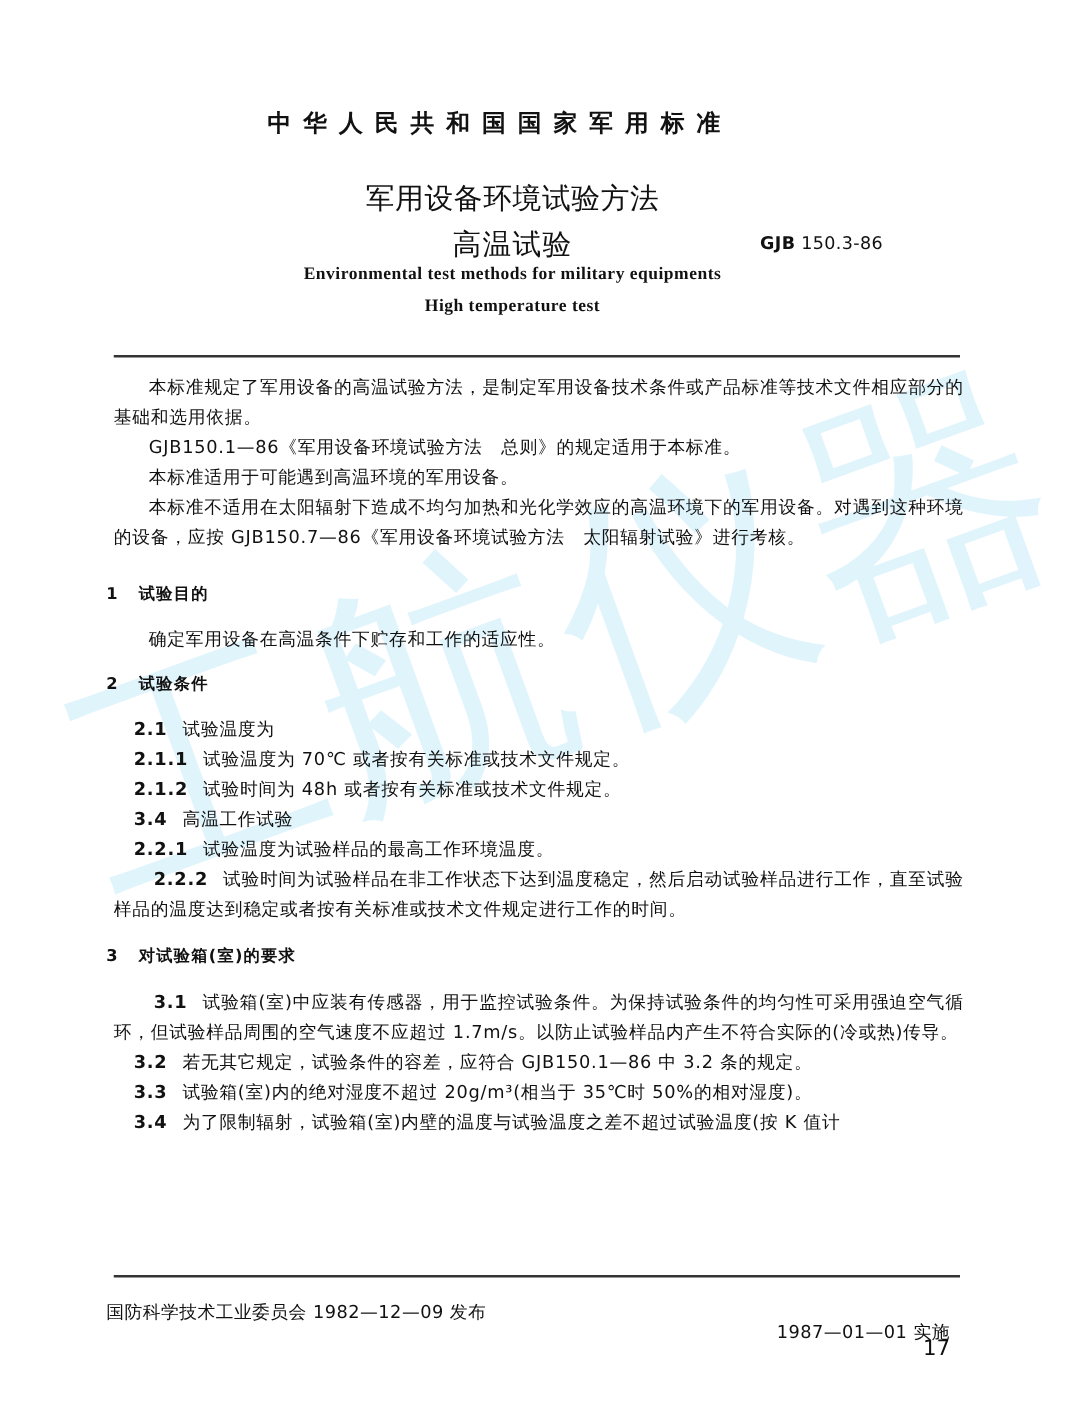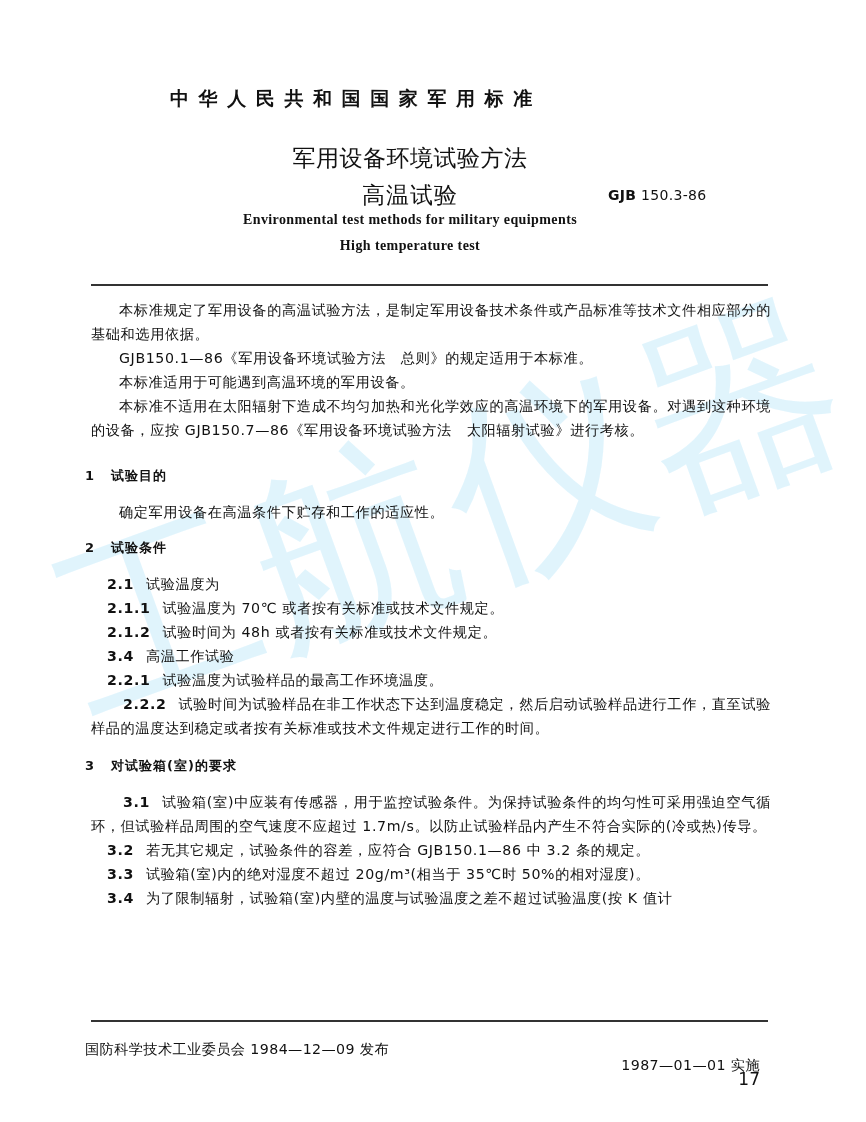--- a/index.html
+++ b/index.html
@@ -39,21 +39,21 @@
       top: 0;
       width: 866px;
       height: 1122px;
       z-index: 1;
     }
     .std-national {
       position: absolute;
       top: 86px;
       left: 170px;
       width: 460px;
-      text-align: left;
+      text-align: center;
       font-size: 19px;
       letter-spacing: 9.6px;
       font-weight: bold;
     }
     .title-main {
       position: absolute;
       top: 143px;
       left: 200px;
       width: 420px;
       text-align: center;
@@ -243,17 +243,17 @@
     <p class="clause">
       <span class="num">3.3</span><span>试验箱(室)内的绝对湿度不超过 20g/m³(相当于 35℃时 50%的相对湿度)。</span>
     </p>
     <p class="clause">
       <span class="num">3.4</span><span>为了限制辐射，试验箱(室)内壁的温度与试验温度之差不超过试验温度(按 K 值计</span>
     </p>
   </div>
 
   <div class="rule bottom"></div>
 
-  <div class="footer-left">国防科学技术工业委员会 1984—12—09 发布</div>
+  <div class="footer-left">国防科学技术工业委员会 1982—12—09 发布</div>
   <div class="footer-right">1987—01—01 实施</div>
   <div class="page-number">17</div>
 
 </div>
 
 </body></html>

